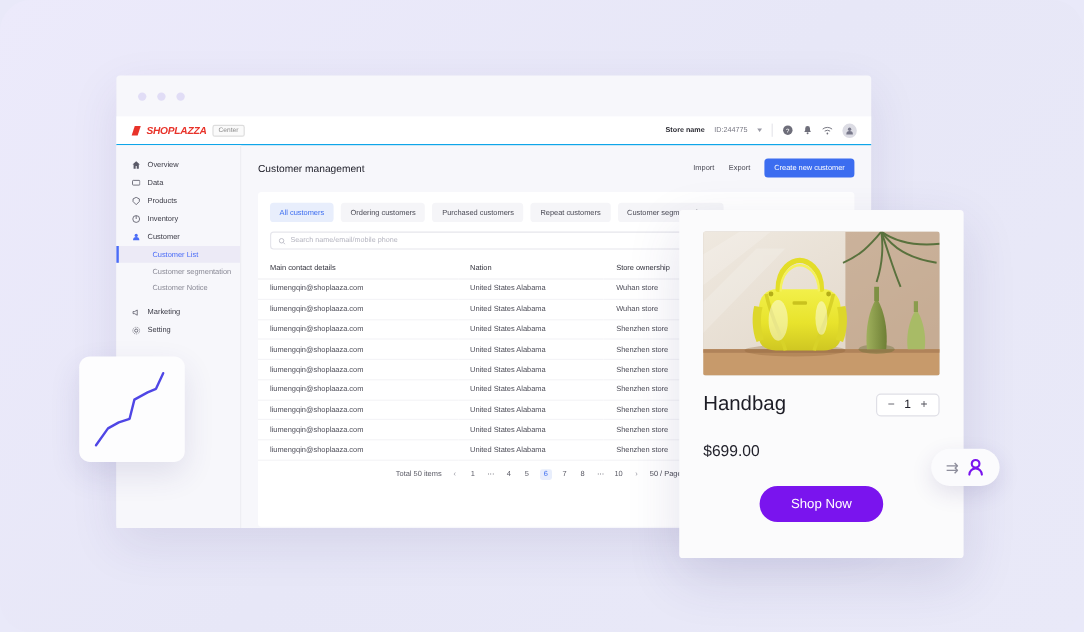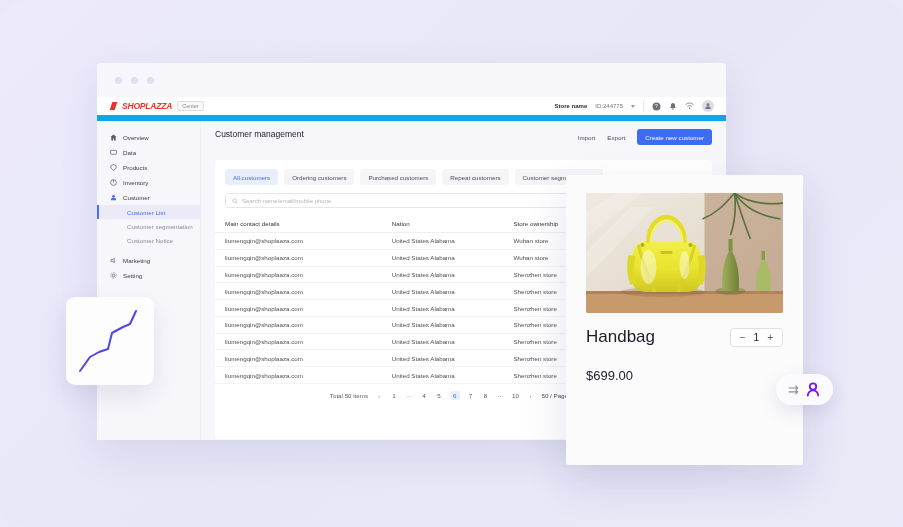--- a/index.html
+++ b/index.html
@@ -35,21 +35,21 @@
     padding-left: 18px;
     gap: 9px;
   }
   .dot { width: 7px; height: 7px; border-radius: 50%; background: #e1ddf6; }
 
   .appbar {
     height: 24px;
     background: #ffffff;
     display: flex; align-items: center;
     padding: 0 12px 0 14px;
-    border-bottom: 6px solid #0ea5e9;
+    border-bottom: 1px solid #0ea5e9;
   }
   .logo-wrap { display: flex; align-items: center; gap: 5px; }
   .logo-mark {
     font-size: 8.5px; font-weight: 700; letter-spacing: -.2px;
     color: #e8332a; font-style: italic;
     font-family: "Liberation Sans", sans-serif;
   }
   .logo-slash {
     display:inline-block; width:5px; height:8px; background:#e8332a;
     transform: skewX(-18deg); margin-right:1px;
@@ -93,21 +93,21 @@
     padding: 3.5px 0 3.5px 30px;
   }
   .sub-item.active {
     color: #4a6cf7; background: #eceaf6;
     border-left: 2px solid #4a6cf7; padding-left: 28px;
   }
 
   
   .main { flex: 1; padding: 8px 0 0 0; min-width: 0; }
   .page-head {
-    display:flex; align-items:flex-start;
+    display:flex; align-items:center;
     padding: 0 14px 0 14px; height: 22px;
   }
   .page-title { font-size: 8.5px; color: #22222c; }
   .head-actions { margin-left:auto; display:flex; align-items:center; gap:12px; }
   .link-btn { font-size: 6.2px; color: #4a4a55; }
   .primary-btn {
     background: #3c6df0; color:#fff; font-size: 6.2px;
     padding: 4.5px 8px; border-radius: 3px; border:none;
   }
 
@@ -532,20 +532,21 @@
     <div class="prod-row">
       <div class="prod-title">Handbag</div>
       <div class="stepper">
         <span class="stp">−</span>
         <span class="stp-val">1</span>
         <span class="stp">+</span>
       </div>
     </div>
 
     <div class="price">$699.00</div>
+    <button class="shop-btn">Shop Now</button>
   </div>
 
   <div class="float-pill">
     <span style="font-size:13px;color:#8e8e9c">⇉</span>
     <svg width="16" height="17" viewBox="0 0 16 16">
       <circle cx="8" cy="5" r="3.2" stroke="#7a14ee" stroke-width="1.8" fill="none"></circle>
       <path d="M2.8 14a5.2 5.2 0 0 1 10.4 0" stroke="#7a14ee" stroke-width="1.8" fill="none" stroke-linecap="round"></path>
     </svg>
   </div>
 

